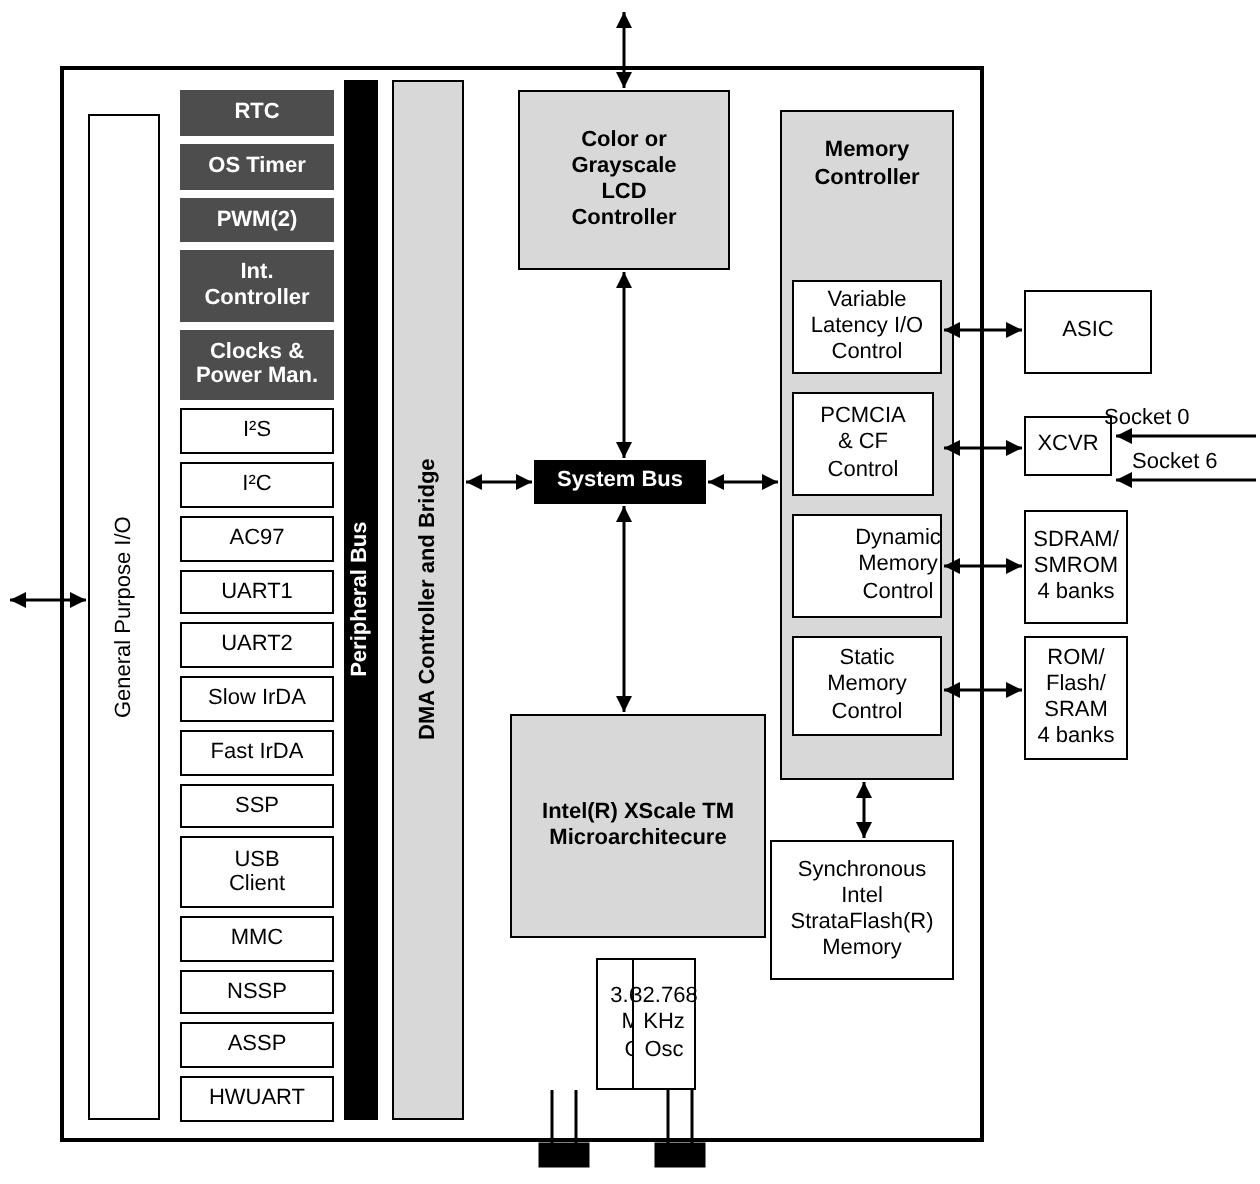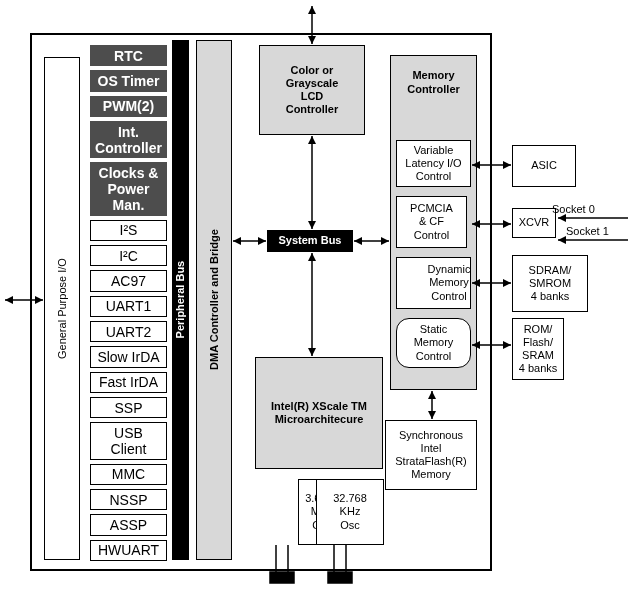--- a/index.html
+++ b/index.html
@@ -15,21 +15,21 @@
   .bold { font-weight:bold; }
   .blackbar { background:#000; color:#fff; border:1px solid #000; font-weight:bold; }
   .vert span { transform:rotate(-90deg); white-space:nowrap; display:block; }
   .chip { position:absolute; left:30px; top:33px; width:462px; height:538px; border:2px solid #000; background:#fff; }
   .periph-col {
     position:absolute; left:90px; top:45px; width:77px; height:516px;
     display:flex; flex-direction:column; gap:4px;
   }
   .periph {
     flex:1 1 auto; display:flex; align-items:center; justify-content:center;
-    text-align:center; font-size:14px; line-height:1.15; border:1px solid #000;
+    text-align:center; font-size:11px; line-height:1.15; border:1px solid #000;
     background:#fff; white-space:pre-line;
   }
   .periph.dark { background:#4d4d4d; color:#fff; font-weight:bold; border-color:#4d4d4d; }
   .mem-title { position:absolute; left:0; top:14px; width:100%; text-align:center; font-weight:bold; font-size:11px; line-height:1.25; white-space:pre-line; }
   .label { position:absolute; font-size:11px; color:#000; white-space:nowrap; }
   svg.wires { position:absolute; left:0; top:0; pointer-events:none; }
 </style>
 </head>
 <body>
 
@@ -85,51 +85,51 @@
 Controller</div>
   <div class="box" style="left:396px; top:140px; width:75px; height:47px;">Variable
 Latency I/O
 Control</div>
   <div class="box" style="left:396px; top:196px; width:71px; height:52px;">PCMCIA
 &amp; CF
 Control</div>
   <div class="box" style="left:396px; top:257px; width:75px; height:52px;padding-left:31px;">Dynamic
 Memory
 Control</div>
-  <div class="box" style="left:396px; top:318px; width:75px; height:50px;border-radius:13px;">Static
+  <div class="box" style="left:396px; top:318px; width:75px; height:50px;">Static
 Memory
 Control</div>
 
   <div class="box gray bold" style="left:255px; top:357px; width:128px; height:112px;">Intel(R) XScale TM
 Microarchitecure</div>
 
   <div class="box" style="left:258px; top:479px; width:48px; height:66px;margin-left:40px;">3.6864
 MHz
 Osc</div>
-  <div class="box" style="left:316px; top:479px; width:68px; height:66px;">32.768
+  <div class="box" style="left:316px; top:479px; width:32px; height:66px;">32.768
 KHz
 Osc</div>
 
   <div class="box" style="left:385px; top:420px; width:92px; height:70px;">Synchronous
 Intel
 StrataFlash(R)
 Memory</div>
 
   <div class="box" style="left:512px; top:145px; width:64px; height:42px;">ASIC</div>
   <div class="box" style="left:512px; top:208px; width:44px; height:30px;">XCVR</div>
-  <div class="box" style="left:512px; top:255px; width:76px; height:57px;">SDRAM/
+  <div class="box" style="left:512px; top:255px; width:52px; height:57px;">SDRAM/
 SMROM
 4 banks</div>
   <div class="box" style="left:512px; top:318px; width:52px; height:62px;">ROM/
 Flash/
 SRAM
 4 banks</div>
 
   <div class="label" style="left:552px; top:203px;">Socket 0</div>
-  <div class="label" style="left:566px; top:225px;">Socket 1</div>
+  <div class="label" style="left:566px; top:225px;">Socket 6</div>
 
   <svg class="wires" width="630" height="592" viewBox="0 0 630 592">
     <defs>
       <marker id="arr" markerWidth="9" markerHeight="8" refX="8" refY="4" orient="auto-start-reverse" markerUnits="userSpaceOnUse">
         <path d="M0,0 L8,4 L0,8 Z" fill="#000"></path>
       </marker>
     </defs>
     <g stroke="#000" stroke-width="1.5">
       <line x1="312" y1="6" x2="312" y2="44" marker-start="url(#arr)" marker-end="url(#arr)"></line>
       <line x1="312" y1="136" x2="312" y2="229" marker-start="url(#arr)" marker-end="url(#arr)"></line>

